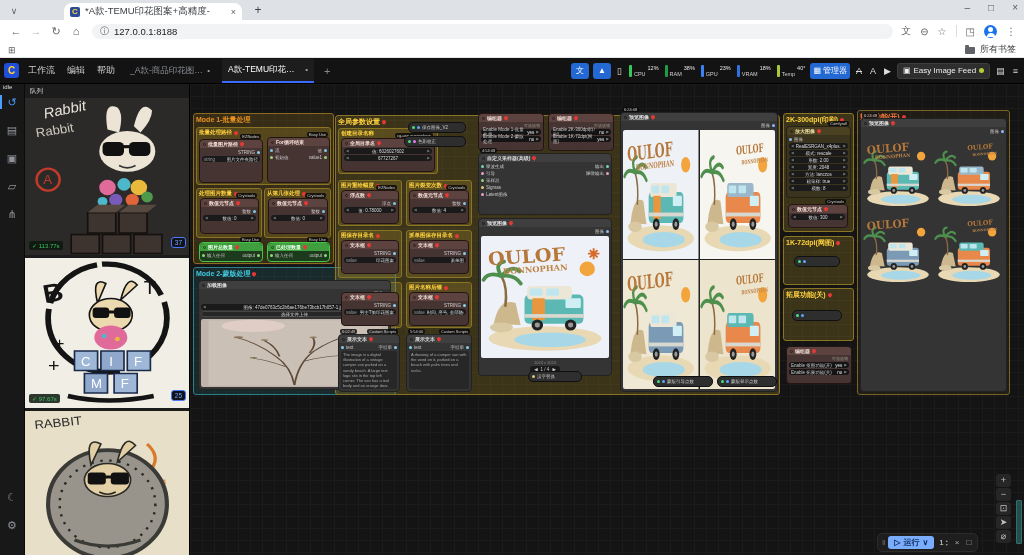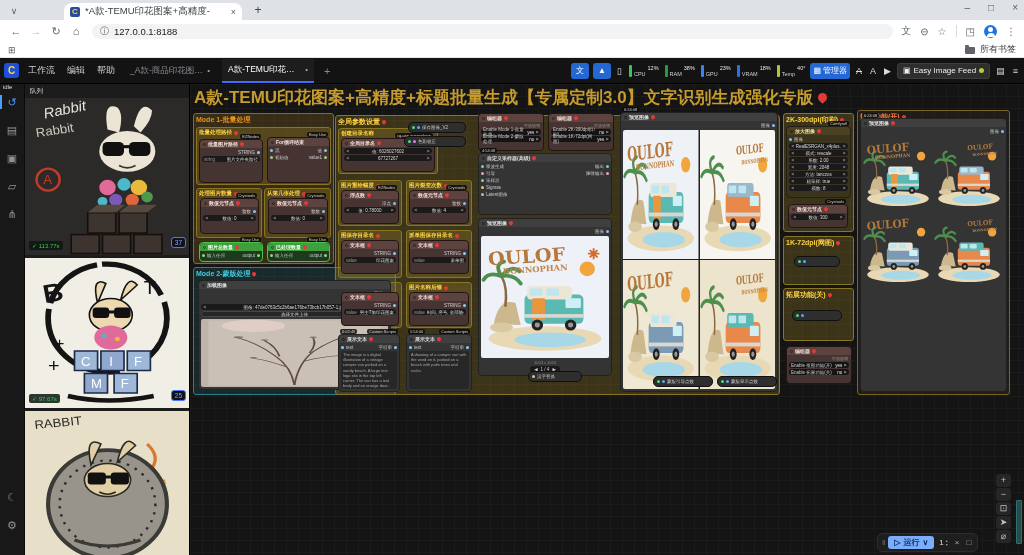--- a/index.html
+++ b/index.html
@@ -353,24 +353,20 @@
               <rect x="52" y="41" width="11" height="8" rx="2" fill="#111"></rect>
               <rect x="47" y="43" width="6" height="2" fill="#111"></rect>
   <path d="M45 54 Q50 57 55 54" stroke="#2a2a26" stroke-width="1" fill="none"></path>
   <path d="M30 86 Q50 94 70 86" stroke="#3a3a36" stroke-width="2" fill="none"></path>
   </svg>
           </div>
       </div>
     </div>
 
     <div class="canvas" id="canvas">
-      <div class="wf-title">
-        <span>A款-TEMU印花图案+高精度+标题批量生成【专属定制3.0】文字识别生成强化专版</span>
-          <span class="pin big"></span>
-      </div>
 
       <div class="runbar" style="left:687px;top:449px">
         <span class="runhandle">‖</span>
         <span class="runbtn">
           <span>▷</span>
           <span>运行</span>
           <span>∨</span>
         </span>
         <span class="stepper">
           <span>1</span>

